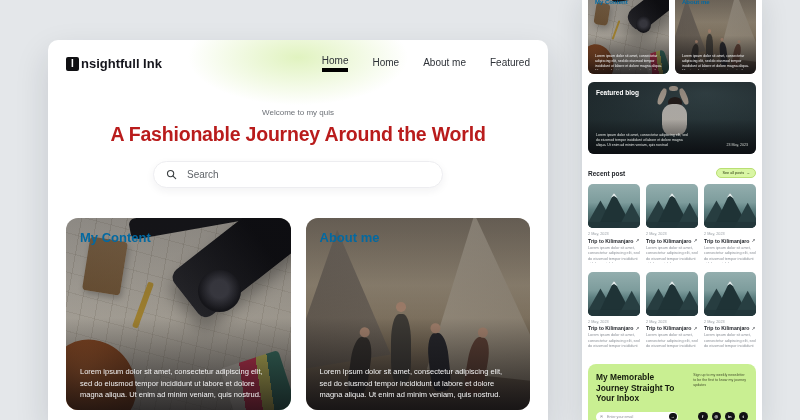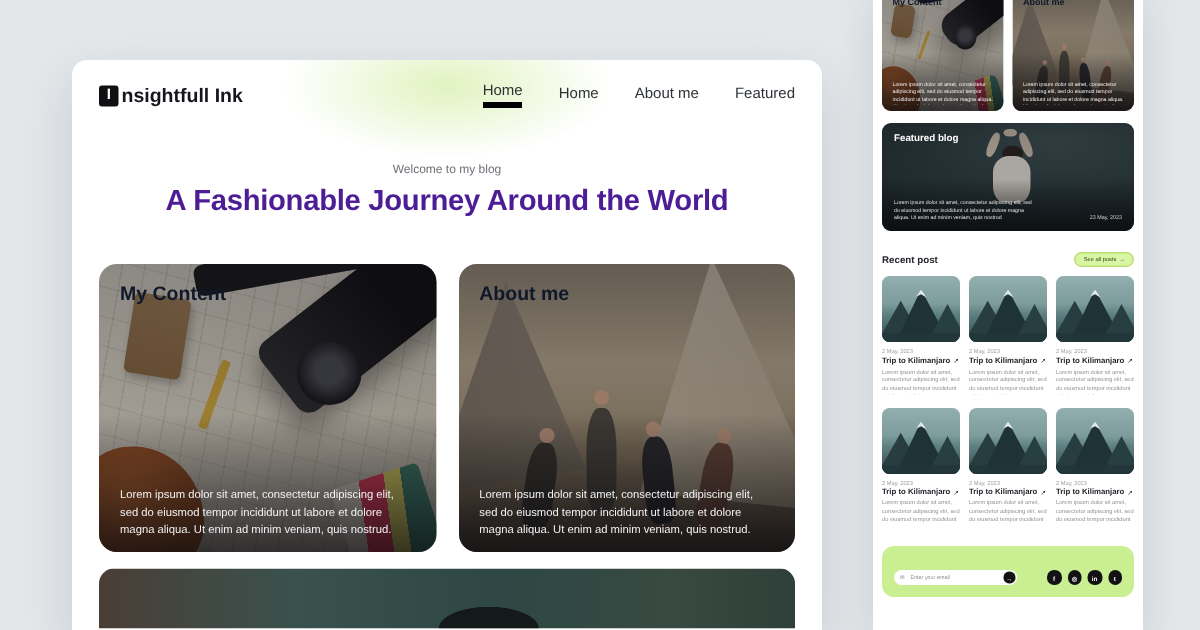--- a/index.html
+++ b/index.html
@@ -12,29 +12,29 @@
     background:radial-gradient(closest-side,rgba(200,233,140,.55),rgba(200,233,140,0));}
   .hdr{position:relative;display:flex;align-items:center;justify-content:space-between;padding:15px 18px 10px;}
   .brand{display:flex;align-items:center;gap:2px;color:#15151c;font-size:13px;font-weight:700;text-decoration:none;cursor:pointer;}
   .brand-sq{display:inline-flex;align-items:center;justify-content:center;width:13px;height:14px;background:#101013;color:#fff;
     border-radius:2px;font-size:10px;font-weight:700;}
   .nav{display:flex;align-items:center;gap:24px;}
   .nav-link{font-size:10px;color:#2e3238;cursor:pointer;padding-bottom:2px;}
   .nav-link.active{border-bottom:4px solid #000000;}
   .hero{position:relative;text-align:center;padding-top:26px;}
   .eyebrow{font-size:8px;color:#6d7177;}
-  .title{margin:6px 0 0;font-size:19.5px;font-weight:600;letter-spacing:-0.2px;color:#4c1d95;}
+  .title{margin:6px 0 0;font-size:19.5px;font-weight:600;letter-spacing:-0.2px;color:#b91c1c;}
   .search{margin:15px auto 0;width:290px;height:27px;background:#fff;border:1px solid #ededf0;border-radius:14px;
     box-shadow:0 3px 8px rgba(30,40,50,.06);display:flex;align-items:center;gap:8px;padding:0 12px;box-sizing:border-box;cursor:text;}
   .s-ic{flex:0 0 auto;}
   .s-in{flex:1;border:none;outline:none;background:transparent;font-size:10px;color:#3a3f45;font-family:"Liberation Sans",sans-serif;}
   .s-in::placeholder{color:#5f6368;}
   .cards{display:flex;gap:15px;padding:30px 18px 0;}
   .card{position:relative;flex:1;height:192px;border-radius:12px;overflow:hidden;cursor:pointer;}
-  .card-title{position:absolute;margin:0;top:12px;left:14px;color:#0f172a;font-size:13px;font-weight:600;z-index:3;}
+  .card-title{position:absolute;margin:0;top:12px;left:14px;color:#0369a1;font-size:13px;font-weight:600;z-index:3;}
   .card-body{position:absolute;margin:0;bottom:10px;left:14px;right:16px;color:#f1f1f2;font-size:7.5px;line-height:1.5;z-index:3;}
   .strip{margin:11px 18px 0;height:40px;border-radius:10px 10px 0 0;
     background:radial-gradient(60px 26px at 56% 100%,#141a19 0 55%,rgba(20,26,25,0) 56%),
     linear-gradient(90deg,#4a3e36 0%,#3a514d 28%,#2e4744 58%,#384a41 82%,#2f3f39 100%);}
 
   
   .photo{position:absolute;inset:0;z-index:1;}
   .photo div{position:absolute;}
   .ph-overlay{inset:0;z-index:2;background:linear-gradient(180deg,rgba(15,15,20,.38) 0%,rgba(15,15,20,.24) 52%,rgba(8,8,12,.78) 100%);}
   
@@ -130,22 +130,29 @@
         <span>nsightfull Ink</span>
       </a>
       <nav class="nav">
         <a class="nav-link active">Home</a>
         <a class="nav-link">Home</a>
         <a class="nav-link">About me</a>
         <a class="nav-link">Featured</a>
       </nav>
     </header>
     <div class="hero">
-      <div class="eyebrow">Welcome to my blog</div>
+      <div class="eyebrow">Welcome to my quis</div>
       <h1 class="title">A Fashionable Journey Around the World</h1>
+      <div class="search">
+        <svg class="s-ic" width="11" height="11" viewBox="0 0 12 12">
+          <circle cx="5" cy="5" r="3.4" fill="none" stroke="#3c4043" stroke-width="1.2"></circle>
+          <line x1="7.7" y1="7.7" x2="10.6" y2="10.6" stroke="#3c4043" stroke-width="1.2" stroke-linecap="round"></line>
+        </svg>
+        <input class="s-in" placeholder="Search" style="">
+      </div>
     </div>
     <div class="cards">
       <article class="card">
         <div class="photo ph-map">
           <div class="sh-strap"></div>
           <div class="sh-camera"></div>
           <div class="sh-lens"></div>
           <div class="sh-notebook"></div>
           <div class="sh-pencil"></div>
           <div class="sh-backpack"></div>
@@ -329,20 +336,24 @@
     <div class="m-post-date">2 May, 2023</div>
     <div class="m-post-title-row">
       <span class="m-post-title">Trip to Kilimanjaro</span>
       <span class="m-post-arrow">↗</span>
     </div>
     <p class="m-post-desc">Lorem ipsum dolor sit amet, consectetur adipiscing elit, sed do eiusmod tempor incididunt ut labore et dolore magna aliqua.</p>
   </article>
 </div>
 
     <div class="m-news">
+      <div class="m-news-top">
+        <h3 class="m-news-title">My Memorable Journey Straight To Your Inbox</h3>
+        <p class="m-news-desc">Sign up to my weekly newsletter to be the first to know my journey updates</p>
+      </div>
       <div class="m-news-bot">
         <div class="m-email">
           <span class="m-env">✉</span>
           <input placeholder="Enter your email" style="">
           <button class="m-sub">
             <span>→</span>
           </button>
         </div>
         <div class="m-socials">
           <button>f</button>

